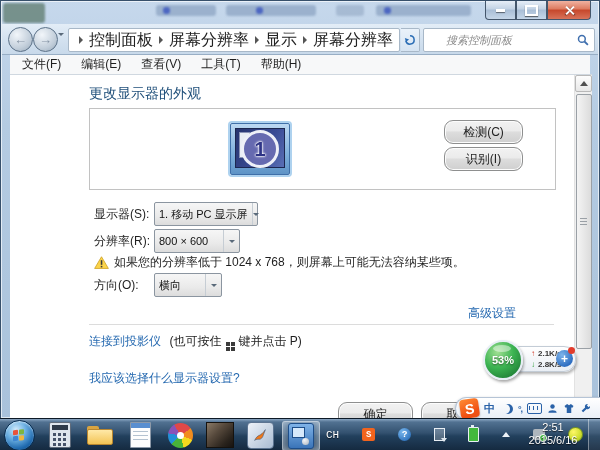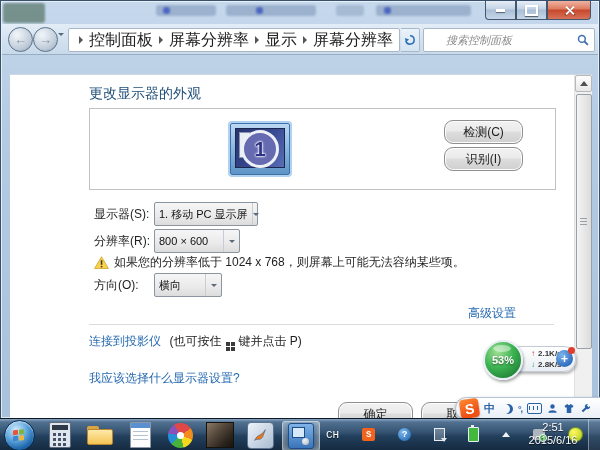--- a/index.html
+++ b/index.html
@@ -248,20 +248,27 @@
     </div>
     <div class="searchbox">
       <span class="ph">搜索控制面板</span>
       <svg width="12" height="12" viewBox="0 0 16 16">
         <circle cx="6.5" cy="6.5" r="4.5" fill="none" stroke="#3f6fae" stroke-width="2"></circle>
         <line x1="10" y1="10" x2="14.5" y2="14.5" stroke="#3f6fae" stroke-width="2.4"></line>
       </svg>
     </div>
   </div>
 
+  <div class="menubar">
+    <span>文件(F)</span>
+    <span>编辑(E)</span>
+    <span>查看(V)</span>
+    <span>工具(T)</span>
+    <span>帮助(H)</span>
+  </div>
 
   <div class="client">
     <div class="heading">更改显示器的外观</div>
 
     <div class="previewbox">
       <div class="monitor">
         <div class="screen">
           <div class="miniwin"></div>
         </div>
         <div class="circle">1</div>

